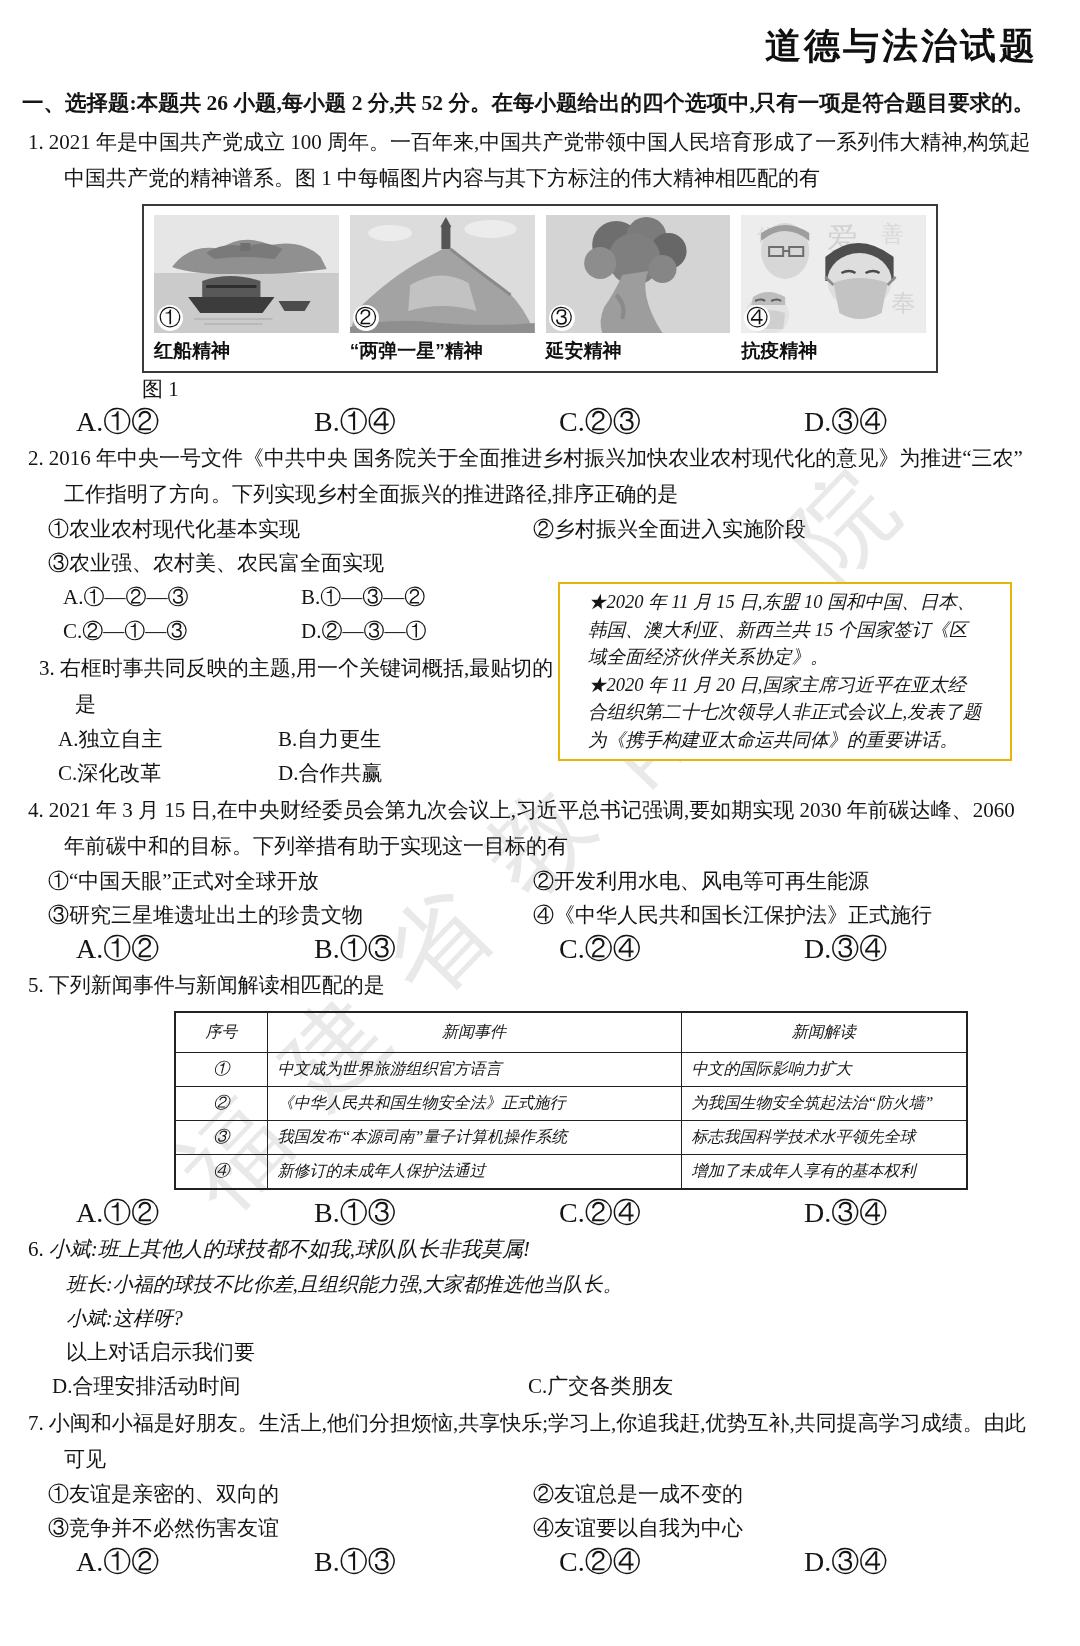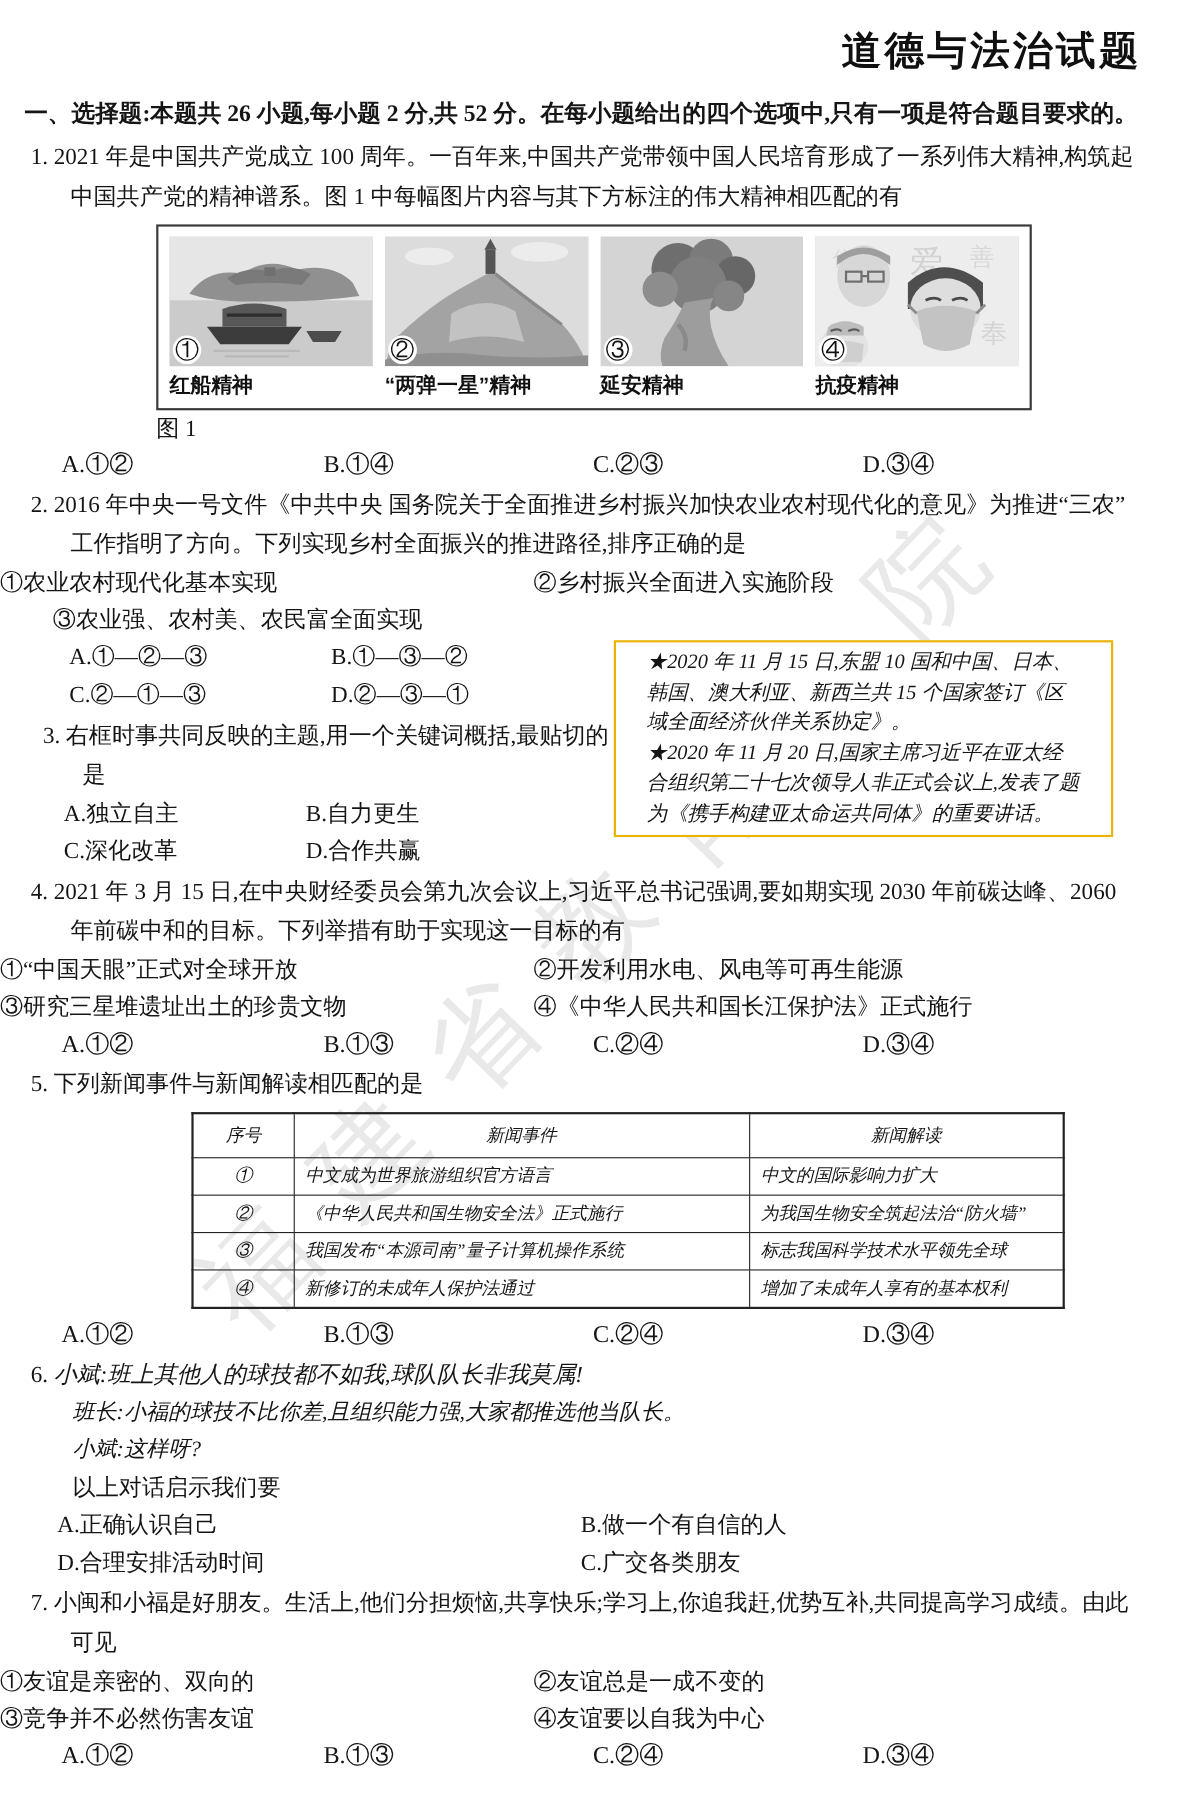--- a/index.html
+++ b/index.html
@@ -19,25 +19,25 @@
   .title{
     text-align:right;font-family:"Liberation Sans","DejaVu Sans",sans-serif;
     font-weight:bold;font-size:36px;letter-spacing:3px;margin:6px 0 14px 0;color:#101010;
   }
   .sec{
     font-weight:bold;font-size:21.5px;line-height:37px;
     padding-left:66px;text-indent:-44px;
   }
   .qline{font-size:21px;line-height:36px;padding-left:64px;text-indent:-36px;margin-top:2px;}
   .qnum{margin-right:5px;}
-  .opts4{display:grid;grid-template-columns:238px 245px 245px auto;padding-left:56px;font-size:22px;line-height:33px;}
+  .opts4{display:grid;grid-template-columns:238px 245px 245px auto;padding-left:76px;font-size:28px;line-height:33px;}
   .opts2a{display:grid;grid-template-columns:238px auto;padding-left:52px;font-size:21px;line-height:34px;}
   .opts2b{display:grid;grid-template-columns:220px auto;padding-left:47px;font-size:21px;line-height:34px;}
   .opts2c{display:grid;grid-template-columns:476px auto;padding-left:52px;font-size:21px;line-height:34px;}
-  .items2{display:grid;grid-template-columns:485px auto;font-size:21px;line-height:34px;}
+  .items2{display:grid;grid-template-columns:485px auto;padding-left:48px;font-size:21px;line-height:34px;}
   .item1{padding-left:48px;font-size:21px;line-height:34px;}
   .dialogue{padding-left:66px;font-size:20px;line-height:34px;}
   .kai{font-style:italic;}
   
   .figframe{
     margin:8px 0 0 142px;width:796px;box-sizing:border-box;
     border:2px solid #3a3a3a;padding:9px 10px 5px 10px;
     display:grid;grid-template-columns:repeat(4,1fr);column-gap:11px;background:#fff;
   }
   .figcell{display:flex;flex-direction:column;}
@@ -284,24 +284,20 @@
     <span>D.③④</span>
   </div>
 
   <div class="qline">
     <span class="qnum">6.</span><span class="kai">小斌:班上其他人的球技都不如我,球队队长非我莫属!</span>
   </div>
   <div class="dialogue kai">班长:小福的球技不比你差,且组织能力强,大家都推选他当队长。</div>
   <div class="dialogue kai">小斌:这样呀?</div>
   <div class="dialogue" style="font-size:21px;">以上对话启示我们要</div>
   <div class="opts2c">
-    <span>A.正确认识自己</span>
-    <span>B.做一个有自信的人</span>
-  </div>
-  <div class="opts2c">
     <span>D.合理安排活动时间</span>
     <span>C.广交各类朋友</span>
   </div>
 
   <div class="qline">
     <span class="qnum">7.</span><span>小闽和小福是好朋友。生活上,他们分担烦恼,共享快乐;学习上,你追我赶,优势互补,共同提高学习成绩。由此可见</span>
   </div>
   <div class="items2">
     <span>①友谊是亲密的、双向的</span>
     <span>②友谊总是一成不变的</span>

